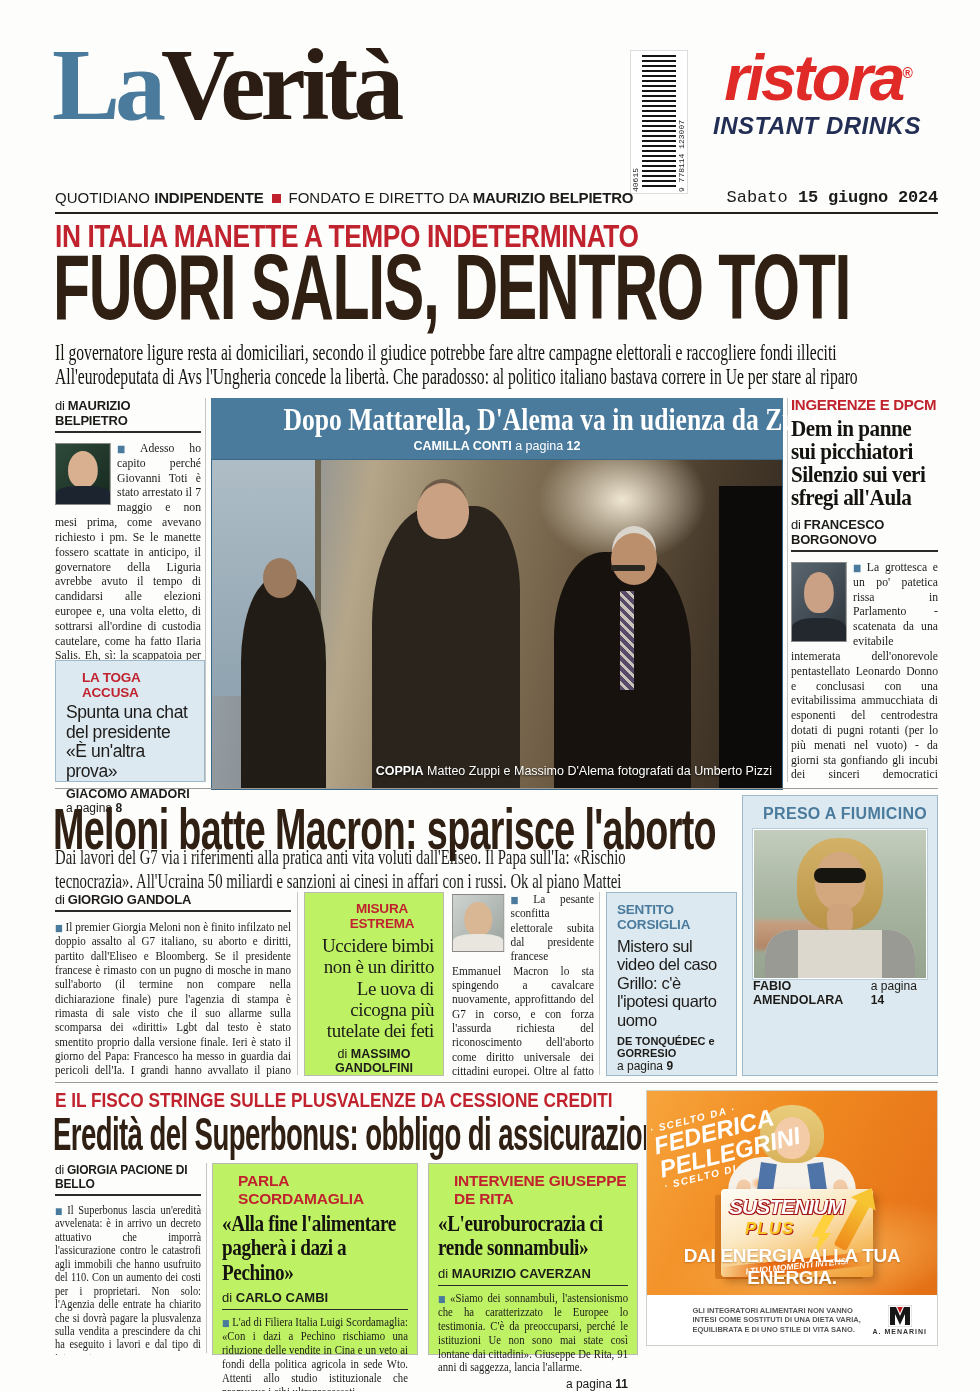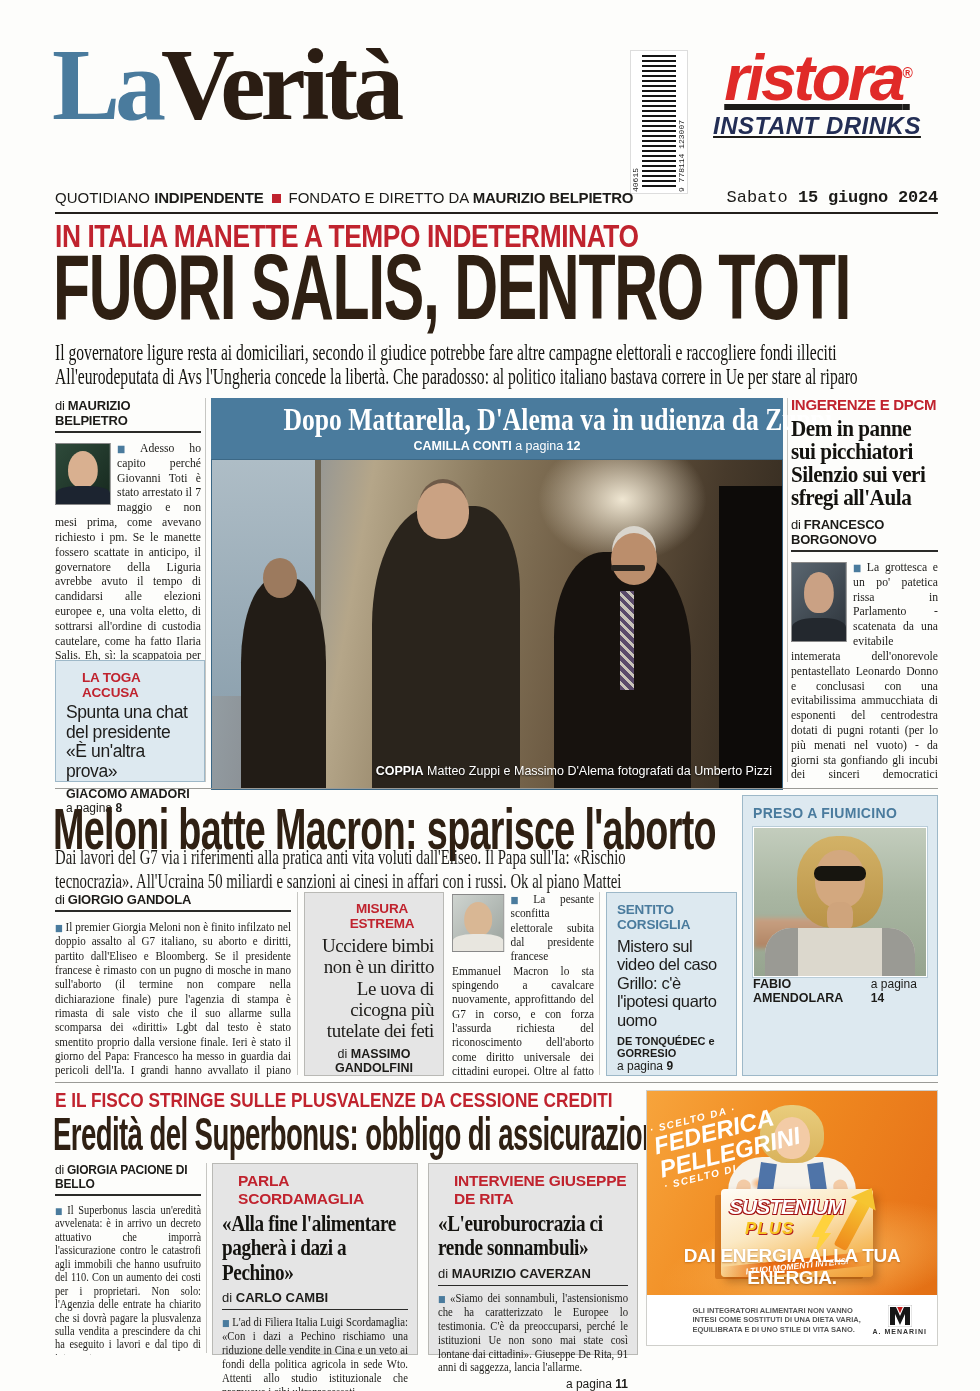--- a/index.html
+++ b/index.html
@@ -19,21 +19,21 @@
           border-bottom:2px solid #2a2a28;padding-bottom:3px;margin-bottom:8px;letter-spacing:-.2px;}
   .byline .di{font-weight:normal;margin-right:3px;}
   .followline{text-align:right;font-family:"Liberation Sans","DejaVu Sans",sans-serif;font-size:12px;margin-top:2px;}
   
   .logo{left:52px;top:34px;font-weight:bold;font-size:102px;letter-spacing:-5px;line-height:1;}
   .logo .la{color:#4a7b9d;}
   .logo .verita{color:#2b1d13;}
   .barcode{left:630px;top:50px;width:56px;height:142px;display:flex;align-items:stretch;background:#fff;border:1px solid #ddd;}
   .bc-v{writing-mode:vertical-rl;transform:rotate(180deg);font-family:"Liberation Mono","DejaVu Sans Mono",monospace;font-size:8px;color:#222;line-height:1;padding:1px;}
   .bc-stripes{flex:1;background:repeating-linear-gradient(180deg,#151515 0 2px,#fff 2px 5px);margin:4px 1px;}
-  .ristora{left:694px;top:46px;width:246px;text-align:center;text-decoration:underline;}
+  .ristora{left:694px;top:46px;width:246px;text-align:center;}
   .ristora .name{font-family:"Liberation Sans","DejaVu Sans",sans-serif;font-weight:bold;font-style:italic;
                  font-size:64px;color:#e02a28;letter-spacing:-3px;line-height:1;}
   .ristora .reg{font-size:14px;color:#e02a28;vertical-align:super;font-style:normal;}
   .ristora .sub{font-family:"Liberation Sans","DejaVu Sans",sans-serif;font-weight:bold;font-style:italic;
                 font-size:24px;color:#232e55;letter-spacing:.5px;margin-top:2px;}
   .blueband{left:55px;top:155px;width:883px;height:27px;background:#4a7b9d;color:#fff;
             display:flex;justify-content:space-between;align-items:center;padding:0 10px;box-sizing:border-box;
             font-weight:bold;font-size:15px;}
   .blueband .mid{font-style:italic;font-size:17px;}
   .subline{left:55px;top:188px;width:883px;display:flex;justify-content:space-between;align-items:center;
@@ -72,21 +72,21 @@
         font-family:"Liberation Sans","DejaVu Sans",sans-serif;font-size:12.5px;line-height:1.1;text-shadow:0 1px 2px rgba(0,0,0,.8);}
   .fig{position:absolute;}
   
   .rkick{font-family:"Liberation Sans","DejaVu Sans",sans-serif;font-weight:bold;font-size:15px;color:#c0232e;letter-spacing:-.3px;}
   .rhead{font-weight:bold;font-size:23px;line-height:1.0;color:#14130f;margin-top:4px;letter-spacing:-.5px;}
   
   .headline2{left:53px;top:795px;font-family:"Liberation Sans","DejaVu Sans",sans-serif;font-weight:bold;font-size:58px;color:#2f2013;letter-spacing:-1px;}
   .deck2{left:55px;top:845px;width:684px;font-size:22px;line-height:1.1;}
   .deck2 .fit{--sx:.67;}
   
-  .linedbox{border:1px solid #b9b9b5;box-sizing:border-box;padding:8px 9px;background:#e5e5e5;}
+  .linedbox{border:1px solid #b9b9b5;box-sizing:border-box;padding:8px 9px;background:#bef264;}
   
   .kicker3{left:55px;top:1088px;font-family:"Liberation Sans","DejaVu Sans",sans-serif;font-weight:bold;font-size:21px;color:#c0232e;}
   .headline3{left:53px;top:1107px;font-family:"Liberation Sans","DejaVu Sans",sans-serif;font-weight:bold;font-size:46px;color:#2f2013;letter-spacing:-1px;}
   .btitle{font-weight:bold;font-size:23px;line-height:1.02;letter-spacing:-.5px;color:#14130f;margin-top:3px;}
   .bbyline{font-family:"Liberation Sans","DejaVu Sans",sans-serif;font-weight:bold;font-size:13px;border-bottom:1.5px solid #2a2a28;padding:6px 0 4px;margin-bottom:6px;}
   .bbyline .di{font-weight:normal;}
   
   .ad{left:646px;top:1090px;width:292px;height:256px;border:1px solid #cfcfcb;box-sizing:border-box;overflow:hidden;
       background:linear-gradient(115deg,#f7a43c 0%,#f08a20 40%,#e8761a 78%,#e06d12 100%);}
   .ad .swoosh{position:absolute;left:-40px;top:96px;width:420px;height:150px;border-radius:50%;
@@ -271,21 +271,21 @@
   </div>
 
   <div class="abs bluebox" style="left:606px;top:892px;width:131px;height:184px;display:flex;flex-direction:column;">
     <div class="boxkick blue">SENTITO CORSIGLIA</div>
     <div class="boxtitle" style="font-size:16.5px;flex:1;margin-top:5px;">Mistero sul video del caso Grillo: c'è l'ipotesi quarto uomo</div>
     <div class="boxauthor" style="font-size:11px;">DE TONQUÉDEC e GORRESIO</div>
     <div class="boxpage"><span>a pagina</span> <span class="pgnum">9</span></div>
   </div>
 
   <div class="abs bluebox" style="left:742px;top:795px;width:196px;height:281px;display:flex;flex-direction:column;">
-    <div class="boxkick blue" style="text-align:left;font-size:14px;letter-spacing:.3px;">PRESO A FIUMICINO</div>
+    <div class="boxkick blue" style="text-align:right;font-size:16px;letter-spacing:.3px;">PRESO A FIUMICINO</div>
     <div class="fphoto" style="margin-top:6px;">
       <div class="f-roof"></div>
       <div class="f-hair"></div>
       <div class="f-face"></div>
       <div class="f-glasses"></div>
       <div class="f-fist"></div>
       <div class="f-shirt"></div>
       <div class="f-vest"></div>
     </div>
     <div style="display:flex;justify-content:space-between;align-items:baseline;">

